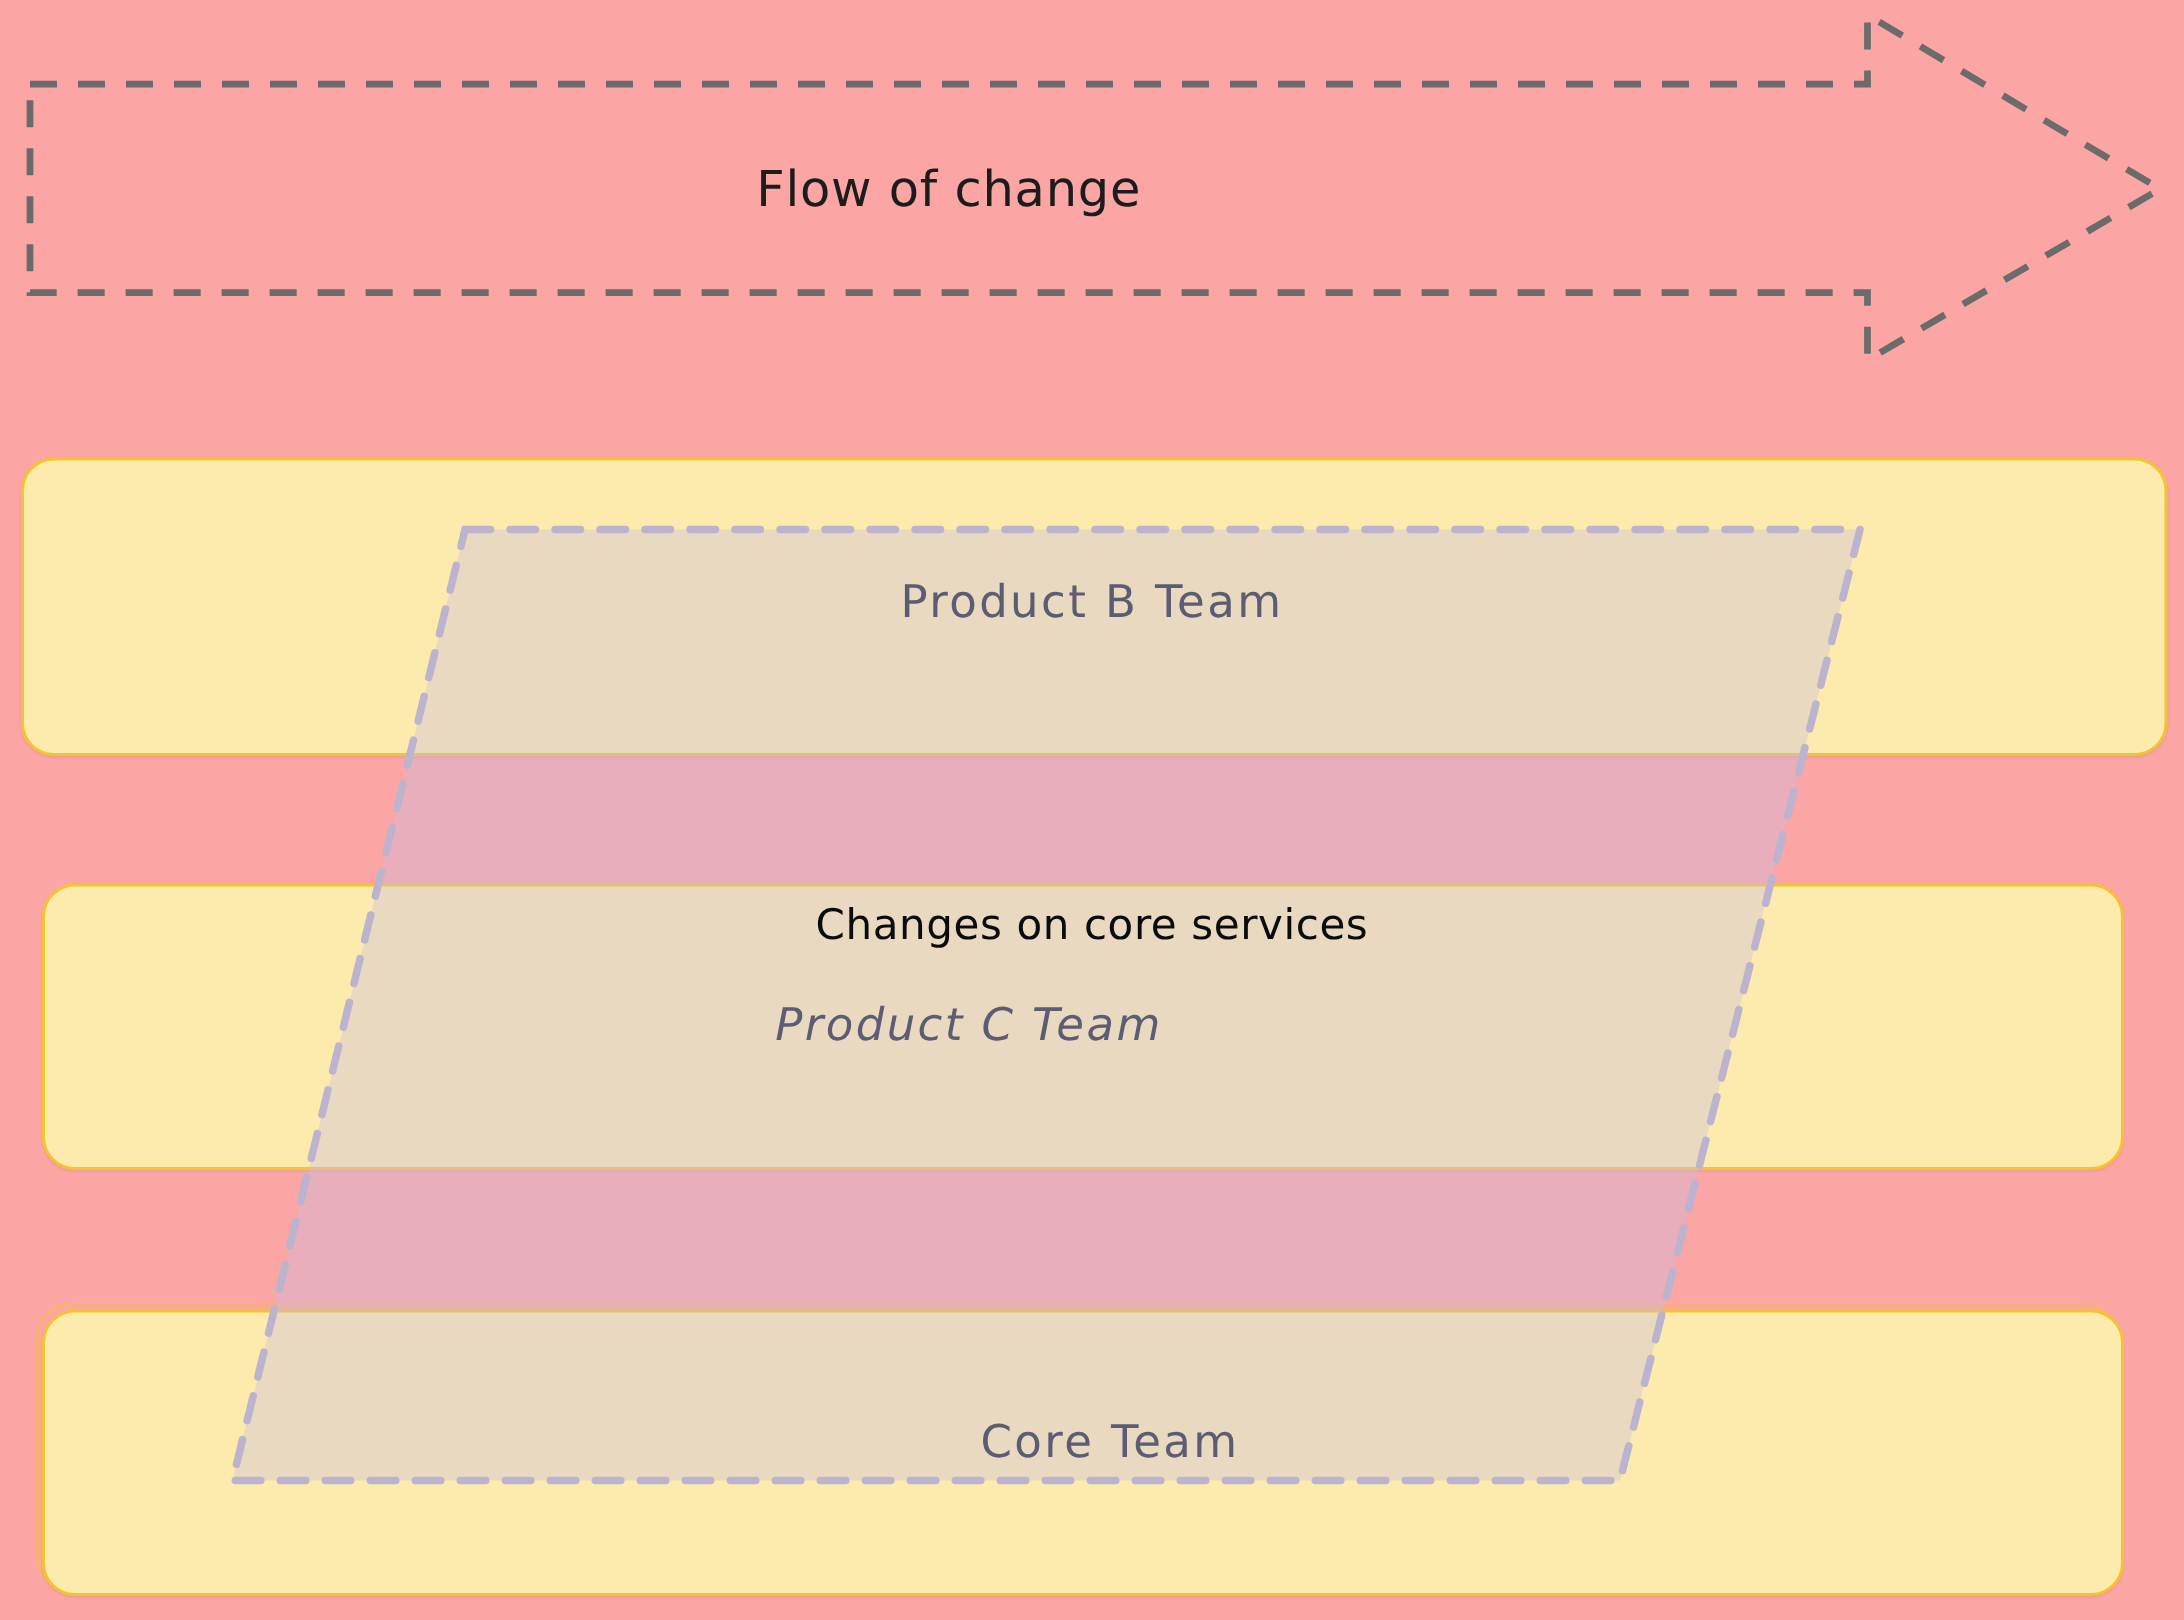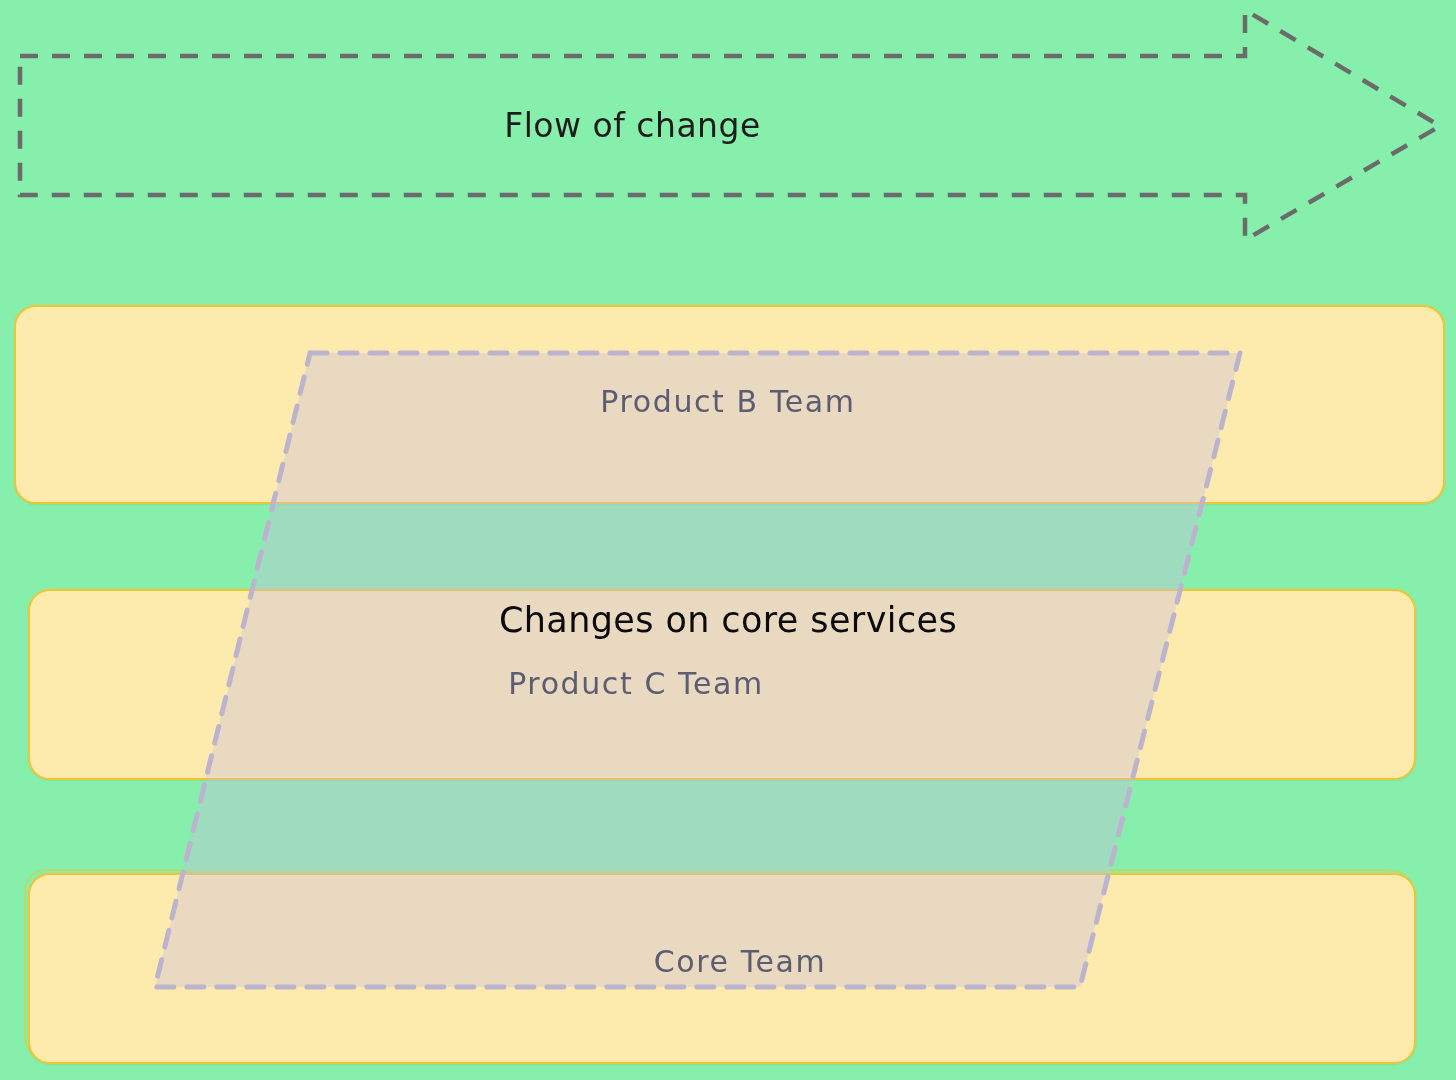--- a/index.html
+++ b/index.html
@@ -8,21 +8,21 @@
     padding: 0;
     background: #ffffff;
   }
   body {
     font-family: "DejaVu Sans", sans-serif;
   }
   #canvas {
     position: relative;
     width: 1456px;
     height: 1080px;
-    background: #86efac;
+    background: #fca5a5;
     overflow: hidden;
   }
 
   
   #flow-arrow {
     position: absolute;
     left: 0px;
     top: 0px;
     width: 1456px;
     height: 260px;
@@ -85,30 +85,30 @@
     font-weight: 400;
     letter-spacing: 1.6px;
     color: #5c5c73;
     white-space: nowrap;
     text-align: center;
   }
   #label-product-b {
     left: 0px; top: 384px; width: 1456px;
   }
   #label-product-c {
-    left: 2px; top: 666px; width: 1268px;
+    left: 12px; top: 666px; width: 1268px; font-style: italic;
   }
   #label-core-team {
     left: 12px; top: 944px; width: 1456px;
   }
   #label-changes {
     position: absolute;
     left: 0px; top: 600px; width: 1456px;
     font-family: "DejaVu Sans", sans-serif;
-    font-size: 35px;
+    font-size: 28px;
     font-weight: 400;
     letter-spacing: 0.4px;
     color: #0b0b0b;
     white-space: nowrap;
     text-align: center;
   }
 </style>
 </head>
 <body>
 

